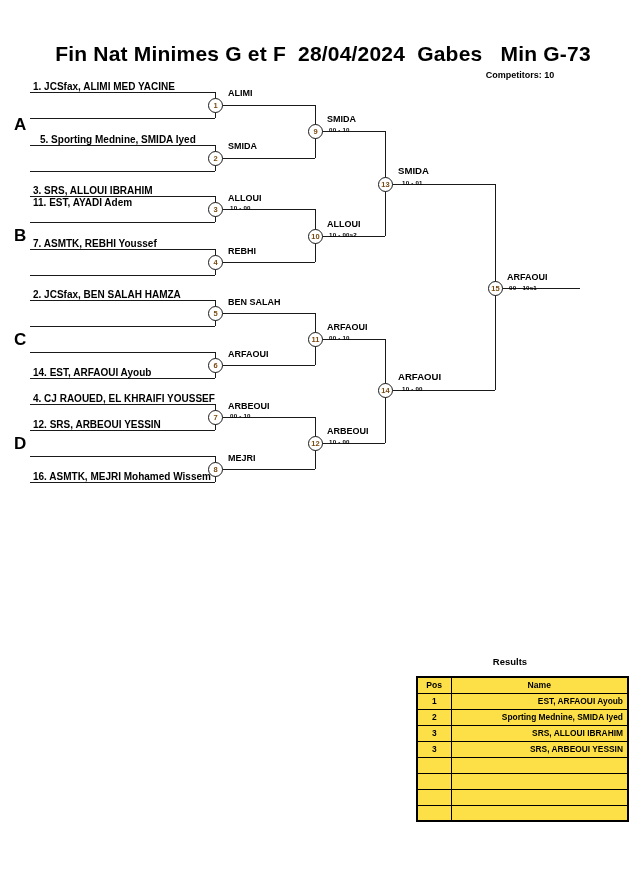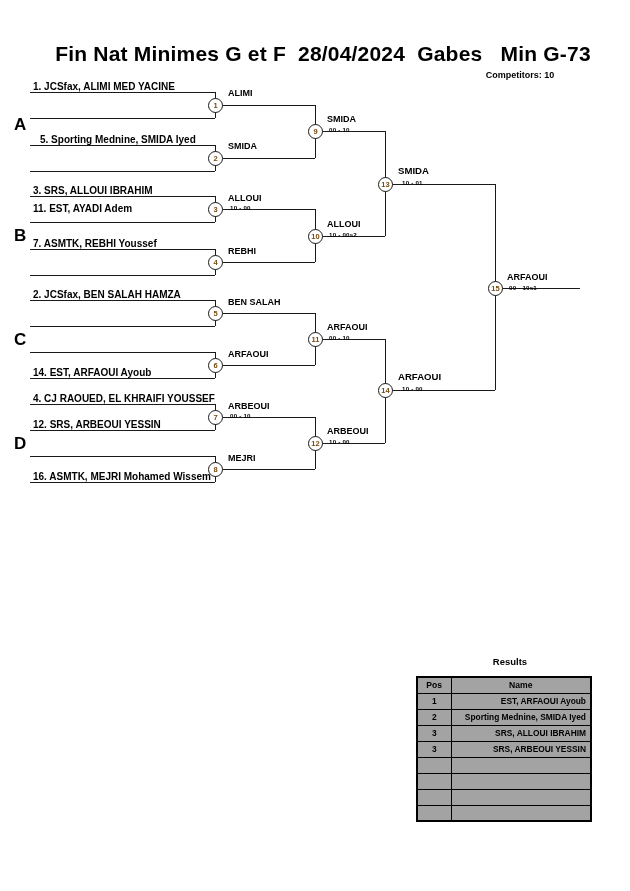--- a/index.html
+++ b/index.html
@@ -46,22 +46,22 @@
   .grp{
     position:absolute;font-size:17px;font-weight:bold;
   }
 
   
   .res-title{
     position:absolute;left:415px;top:656px;width:190px;text-align:center;
     font-size:9.5px;font-weight:bold;
   }
   table.results{
-    position:absolute;left:416px;top:676px;width:176px;
-    border-collapse:collapse;background:#a3a3a3;padding-left:28px;
+    position:absolute;left:416px;top:676px;width:213px;
+    border-collapse:collapse;background:#fde047;padding-left:28px;
   }
   table.results td,table.results th{
     border:1px solid #000;height:16px;font-size:8.4px;font-weight:bold;
     padding:0 4px;box-sizing:border-box;
   }
   table.results th{font-weight:bold;text-align:center;font-size:8.6px;}
   table.results td.pos{width:34px;text-align:center;}
   table.results td.nm{text-align:right;}
   table.results{border:2px solid #000;}
 </style>
@@ -109,21 +109,21 @@
   <div class="vline" style="left:215px;top:300px;height:26px;"></div>
   <div class="vline" style="left:215px;top:352px;height:26px;"></div>
   <div class="vline" style="left:215px;top:404px;height:26px;"></div>
   <div class="vline" style="left:215px;top:456px;height:26px;"></div>
 
   <div class="pname" style="left:33px;top:82px;">1. JCSfax, ALIMI MED YACINE</div>
   <div class="pname" style="left:33px;top:108px;"></div>
   <div class="pname" style="left:40px;top:135px;">5. Sporting Mednine, SMIDA Iyed</div>
   <div class="pname" style="left:33px;top:161px;"></div>
   <div class="pname" style="left:33px;top:186px;">3. SRS, ALLOUI IBRAHIM</div>
-  <div class="pname" style="left:33px;top:204px;">11. EST, AYADI Adem</div>
+  <div class="pname" style="left:33px;top:198px;">11. EST, AYADI Adem</div>
   <div class="pname" style="left:33px;top:239px;">7. ASMTK, REBHI Youssef</div>
   <div class="pname" style="left:33px;top:265px;"></div>
   <div class="pname" style="left:33px;top:290px;">2. JCSfax, BEN SALAH HAMZA</div>
   <div class="pname" style="left:33px;top:316px;"></div>
   <div class="pname" style="left:33px;top:342px;"></div>
   <div class="pname" style="left:33px;top:368px;">14. EST, ARFAOUI Ayoub</div>
   <div class="pname" style="left:33px;top:394px;">4. CJ RAOUED, EL KHRAIFI YOUSSEF</div>
   <div class="pname" style="left:33px;top:420px;">12. SRS, ARBEOUI YESSIN</div>
   <div class="pname" style="left:33px;top:446px;"></div>
   <div class="pname" style="left:33px;top:472px;">16. ASMTK, MEJRI Mohamed Wissem</div>

